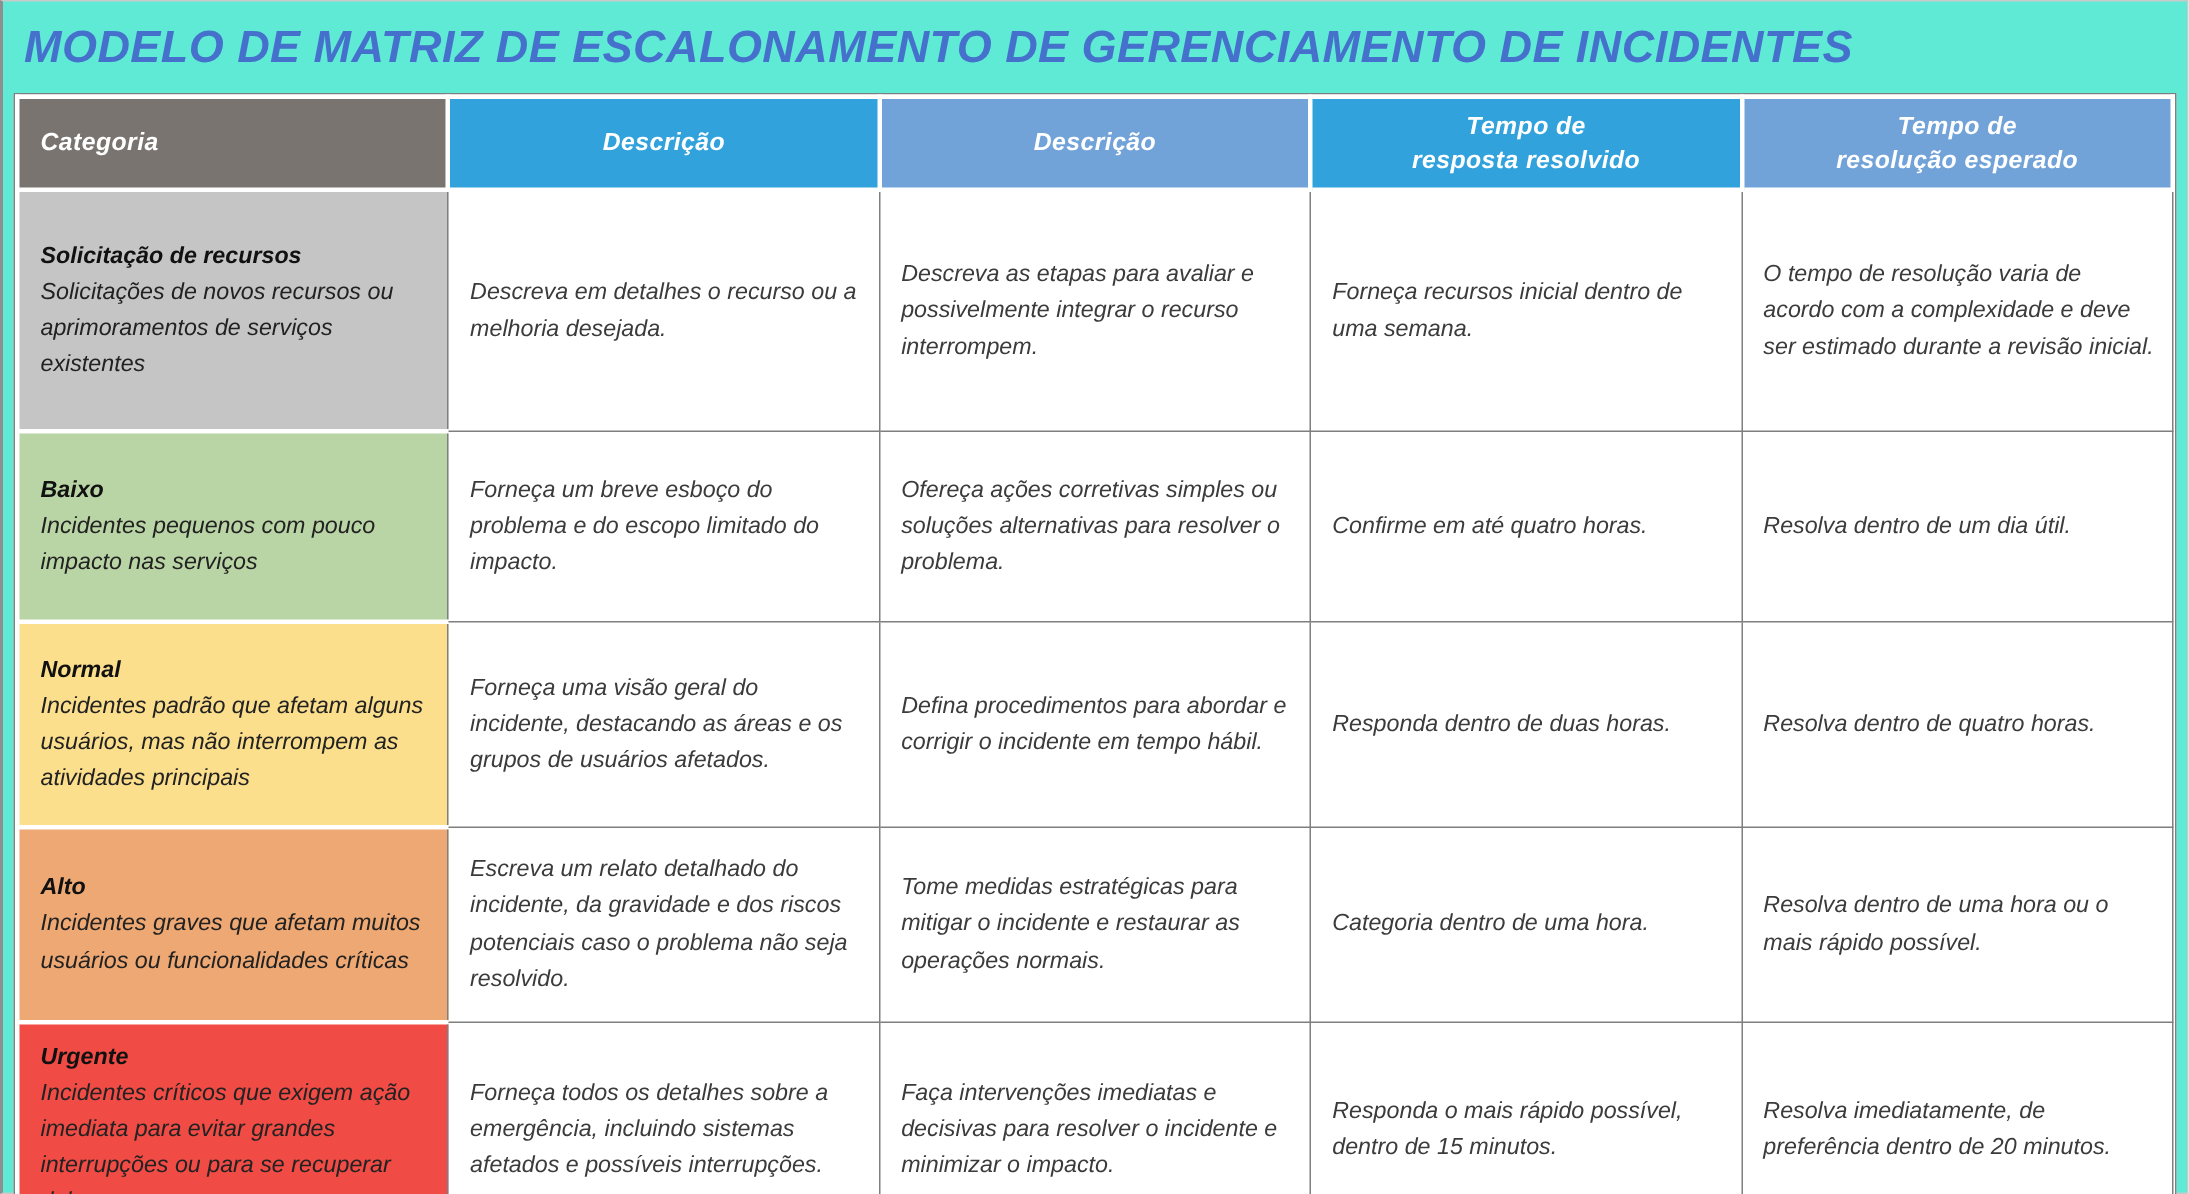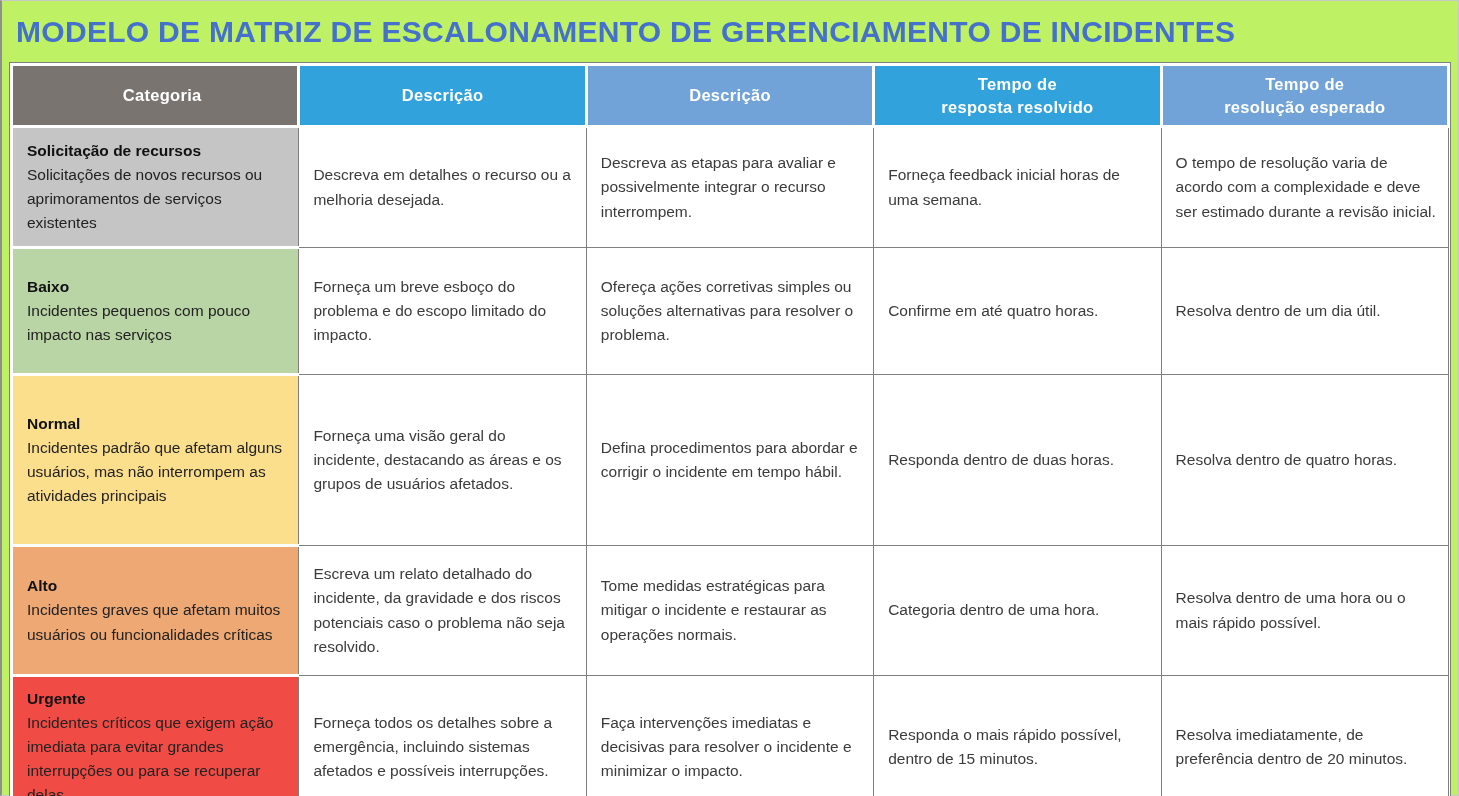--- a/index.html
+++ b/index.html
@@ -3,23 +3,24 @@
 <meta charset="utf-8">
 <style>
   * { margin: 0; padding: 0; box-sizing: border-box; }
   html, body { width: 1459px; height: 796px; overflow: hidden; background: #ffffff; }
   body {
     font-family: "Liberation Sans", "DejaVu Sans", sans-serif;
     color: #3b3b3b;
   }
   .page {
     width: 1459px; height: 796px;
-    background: #bef264;
+    background: #5eead4;
     border: 1px solid #c9c9c9;
     border-left: 2px solid #8f8f8f;
+    font-style: italic;
   }
   .title {
     color: #4571cc;
     font-size: 30px;
     font-weight: 700;
     letter-spacing: 0.3px;
     padding: 14px 0 0 14px;
     height: 61px;
     white-space: nowrap;
   }
@@ -37,21 +38,21 @@
     height: 58px;
     border: 3px solid #ffffff;
     color: #ffffff;
     font-size: 16.5px;
     font-weight: 700;
     text-align: center;
     vertical-align: middle;
     letter-spacing: 0.3px;
     line-height: 1.35;
   }
-  th.hdr.cat-hdr { text-align: center; padding-left: 14px; }
+  th.hdr.cat-hdr { text-align: left; padding-left: 14px; }
   th .hl { display: block; }
   td.cat {
     border-top: 3px solid #ffffff;
     border-bottom: 3px solid #ffffff;
     border-left: 3px solid #ffffff;
     border-right: 1px solid #7f7f7f;
     padding: 10px 12px 10px 14px;
     vertical-align: middle;
     font-size: 15.5px;
     line-height: 1.55;
@@ -60,23 +61,23 @@
   td.cat .cat-title { font-weight: 700; color: #111111; display: block; }
   td.body {
     border: 1px solid #7f7f7f;
     background: #ffffff;
     padding: 10px 12px 10px 14px;
     vertical-align: middle;
     font-size: 15.5px;
     line-height: 1.55;
     color: #3b3b3b;
   }
-  tr.r0 { height: 121px; }
+  tr.r0 { height: 161px; }
   tr.r1 { height: 127px; }
-  tr.r2 { height: 171px; }
+  tr.r2 { height: 137px; }
   tr.r3 { height: 130px; }
   tr.r4 { height: 133px; }
 </style>
 </head>
 <body>
 
 <div class="page">
 
   <h1 class="title">MODELO DE MATRIZ DE ESCALONAMENTO DE GERENCIAMENTO DE INCIDENTES</h1>
 
@@ -111,21 +112,21 @@
         </tr>
       </thead>
       <tbody>
         <tr class="r0">
           <td class="cat" style="background-color: rgb(198, 197, 197);">
             <span class="cat-title">Solicitação de recursos</span>
             <span>Solicitações de novos recursos ou aprimoramentos de serviços existentes</span>
           </td>
           <td class="body">Descreva em detalhes o recurso ou a melhoria desejada.</td>
           <td class="body">Descreva as etapas para avaliar e possivelmente integrar o recurso interrompem.</td>
-          <td class="body">Forneça feedback inicial horas de uma semana.</td>
+          <td class="body">Forneça recursos inicial dentro de uma semana.</td>
           <td class="body">O tempo de resolução varia de acordo com a complexidade e deve ser estimado durante a revisão inicial.</td>
         </tr>
         <tr class="r1">
           <td class="cat" style="background-color: rgb(186, 213, 165);">
             <span class="cat-title">Baixo</span>
             <span>Incidentes pequenos com pouco impacto nas serviços</span>
           </td>
           <td class="body">Forneça um breve esboço do problema e do escopo limitado do impacto.</td>
           <td class="body">Ofereça ações corretivas simples ou soluções alternativas para resolver o problema.</td>
           <td class="body">Confirme em até quatro horas.</td>

